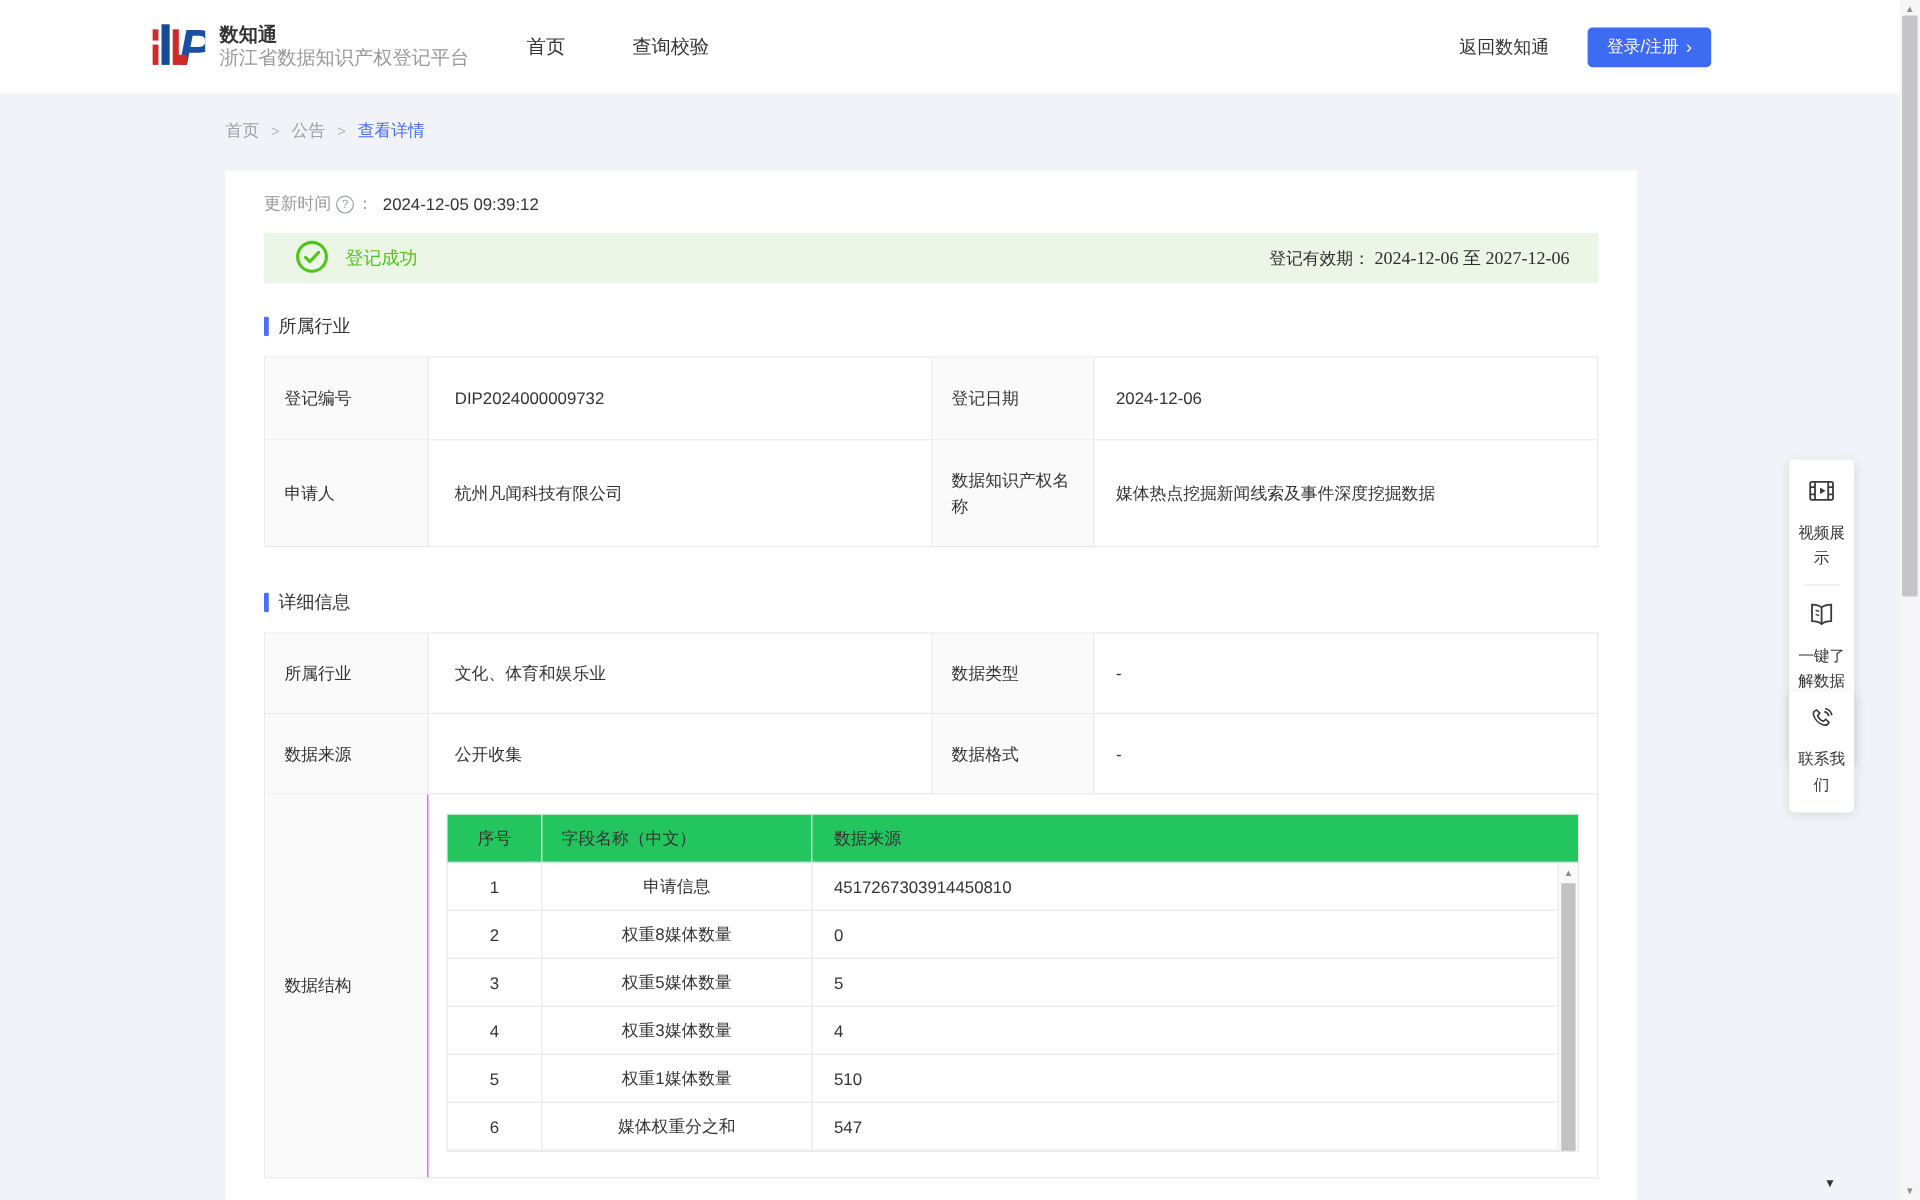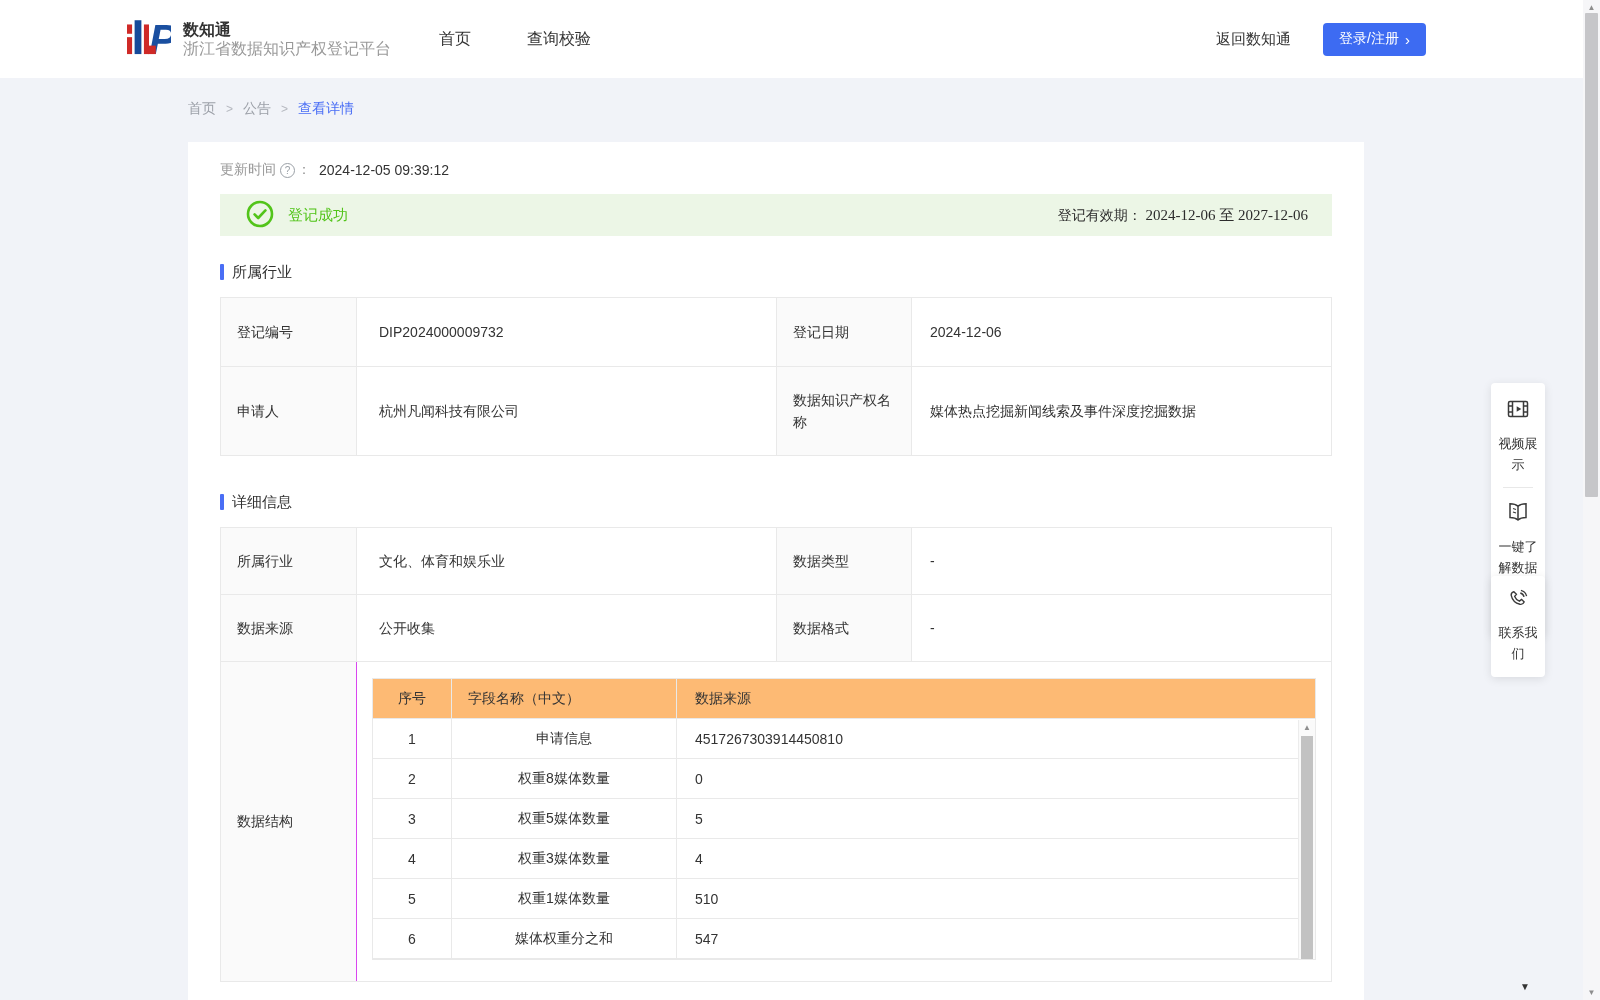--- a/index.html
+++ b/index.html
@@ -60,21 +60,21 @@
   .cell:last-child { border-right:none; }
   .cell-label { background:#fafafa; padding:0 16px; }
   .cell-value { padding:0 22px; }
   .cell-value.v2 { padding:0 18px; }
 
   .structure-row { display:grid; grid-template-columns:136px 1fr; min-height:320px; }
   .structure-label { background:#fafafa; padding:0 16px; display:flex; align-items:center; border-right:1px solid #d946ef; }
   .structure-value { padding:16px 15px; }
 
   .inner-table { border:1px solid #e9e9e9; position:relative; font-size:14px; }
-  .inner-head { display:grid; grid-template-columns:79px 225px 1fr; background:#fdba74; height:40px; border-bottom:1px solid #e9e9e9;text-align:center; }
+  .inner-head { display:grid; grid-template-columns:79px 225px 1fr; background:#22c55e; height:40px; border-bottom:1px solid #e9e9e9;text-align:center; }
   .inner-head > div { display:flex; align-items:center; }
   .inner-row { display:grid; grid-template-columns:79px 225px 1fr; height:40px; border-bottom:1px solid #e9e9e9; }
   .inner-row:last-child { border-bottom:none; }
   .inner-row > div { display:flex; align-items:center; }
   .ic-center { justify-content:center; }
   .ic-pad { padding-left:18px; }
   .ic-pad16 { padding-left:16px; }
   .inner-row .c1, .inner-row .c2 { border-right:1px solid #e9e9e9; height:100%; }
   .inner-head .c1, .inner-head .c2 { border-right:1px solid #e9e9e9; height:100%; }
 

